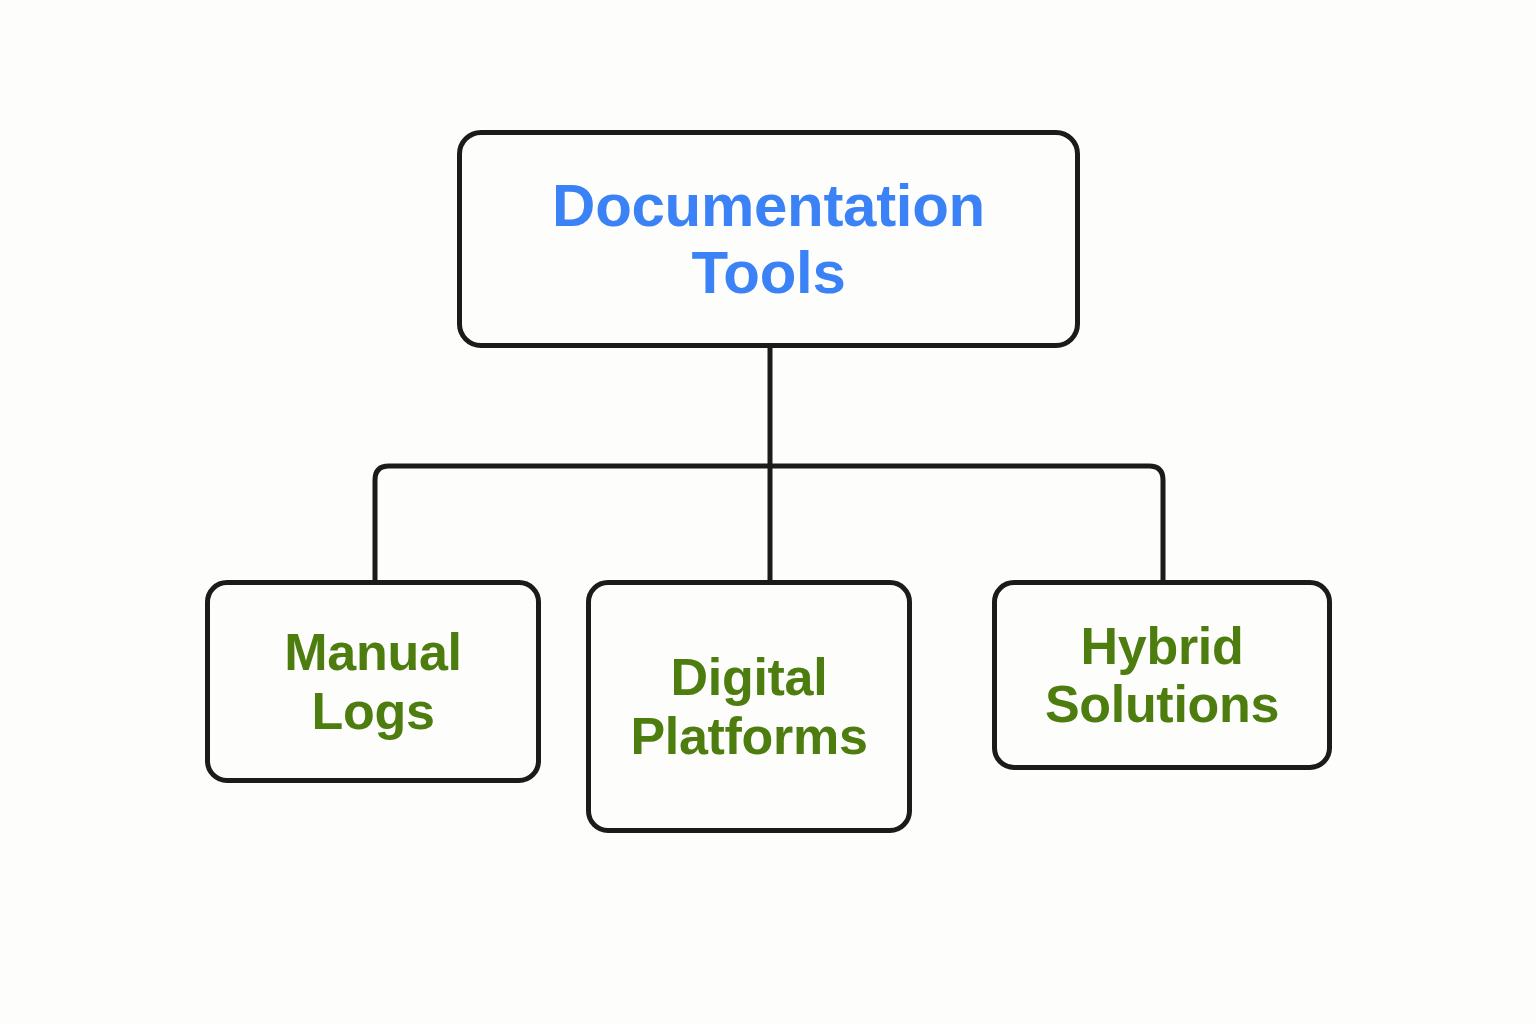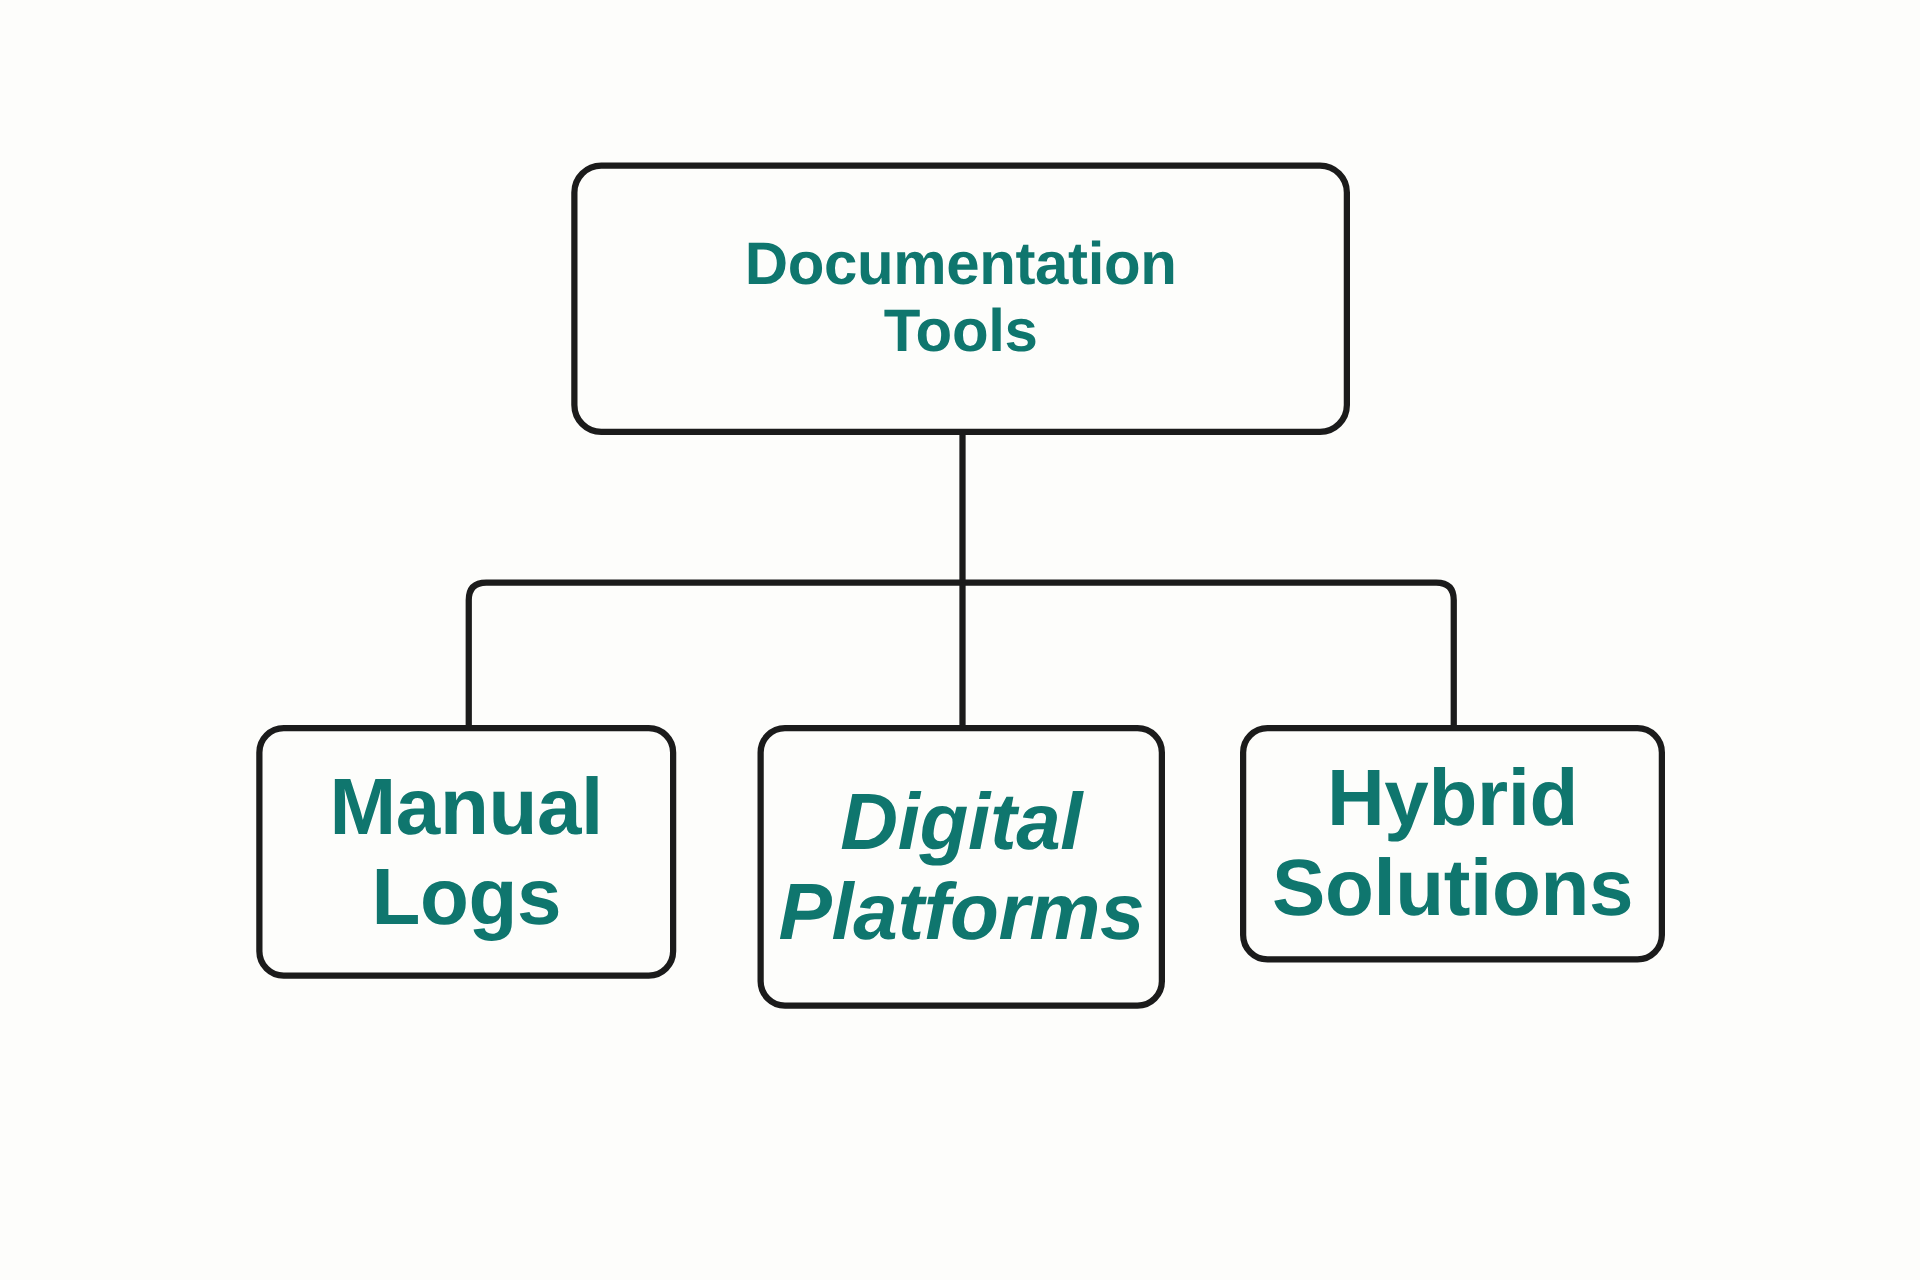--- a/index.html
+++ b/index.html
@@ -51,50 +51,49 @@
 
   
   #node-root {
     left: 457px;
     top: 130px;
     width: 623px;
     height: 218px;
     border-radius: 24px;
   }
   #node-root .node-label {
-    color: #0f766e;
-    font-size: 48px;
+    color: #3b82f6;
+    font-size: 60px;
     font-weight: 700;
     padding: 0 26px;
   }
 
   
   .node-child {
     border-radius: 22px;
     border-width: 5px;
   }
   .node-child .node-label {
-    color: #0f766e;
-    font-size: 64px;
+    color: #4d7c0f;
+    font-size: 52px;
     font-weight: 700;
     padding: 0 16px;
   }
 
   #node-child-0 {
     left: 205px;
     top: 580px;
     width: 336px;
     height: 203px;
   }
   #node-child-1 {
-    left: 606px;
+    left: 586px;
     top: 580px;
     width: 326px;
-    height: 227px;
-    font-style: italic;
+    height: 253px;
   }
   #node-child-2 {
     left: 992px;
     top: 580px;
     width: 340px;
     height: 190px;
   }
 </style>
 </head>
 <body>

